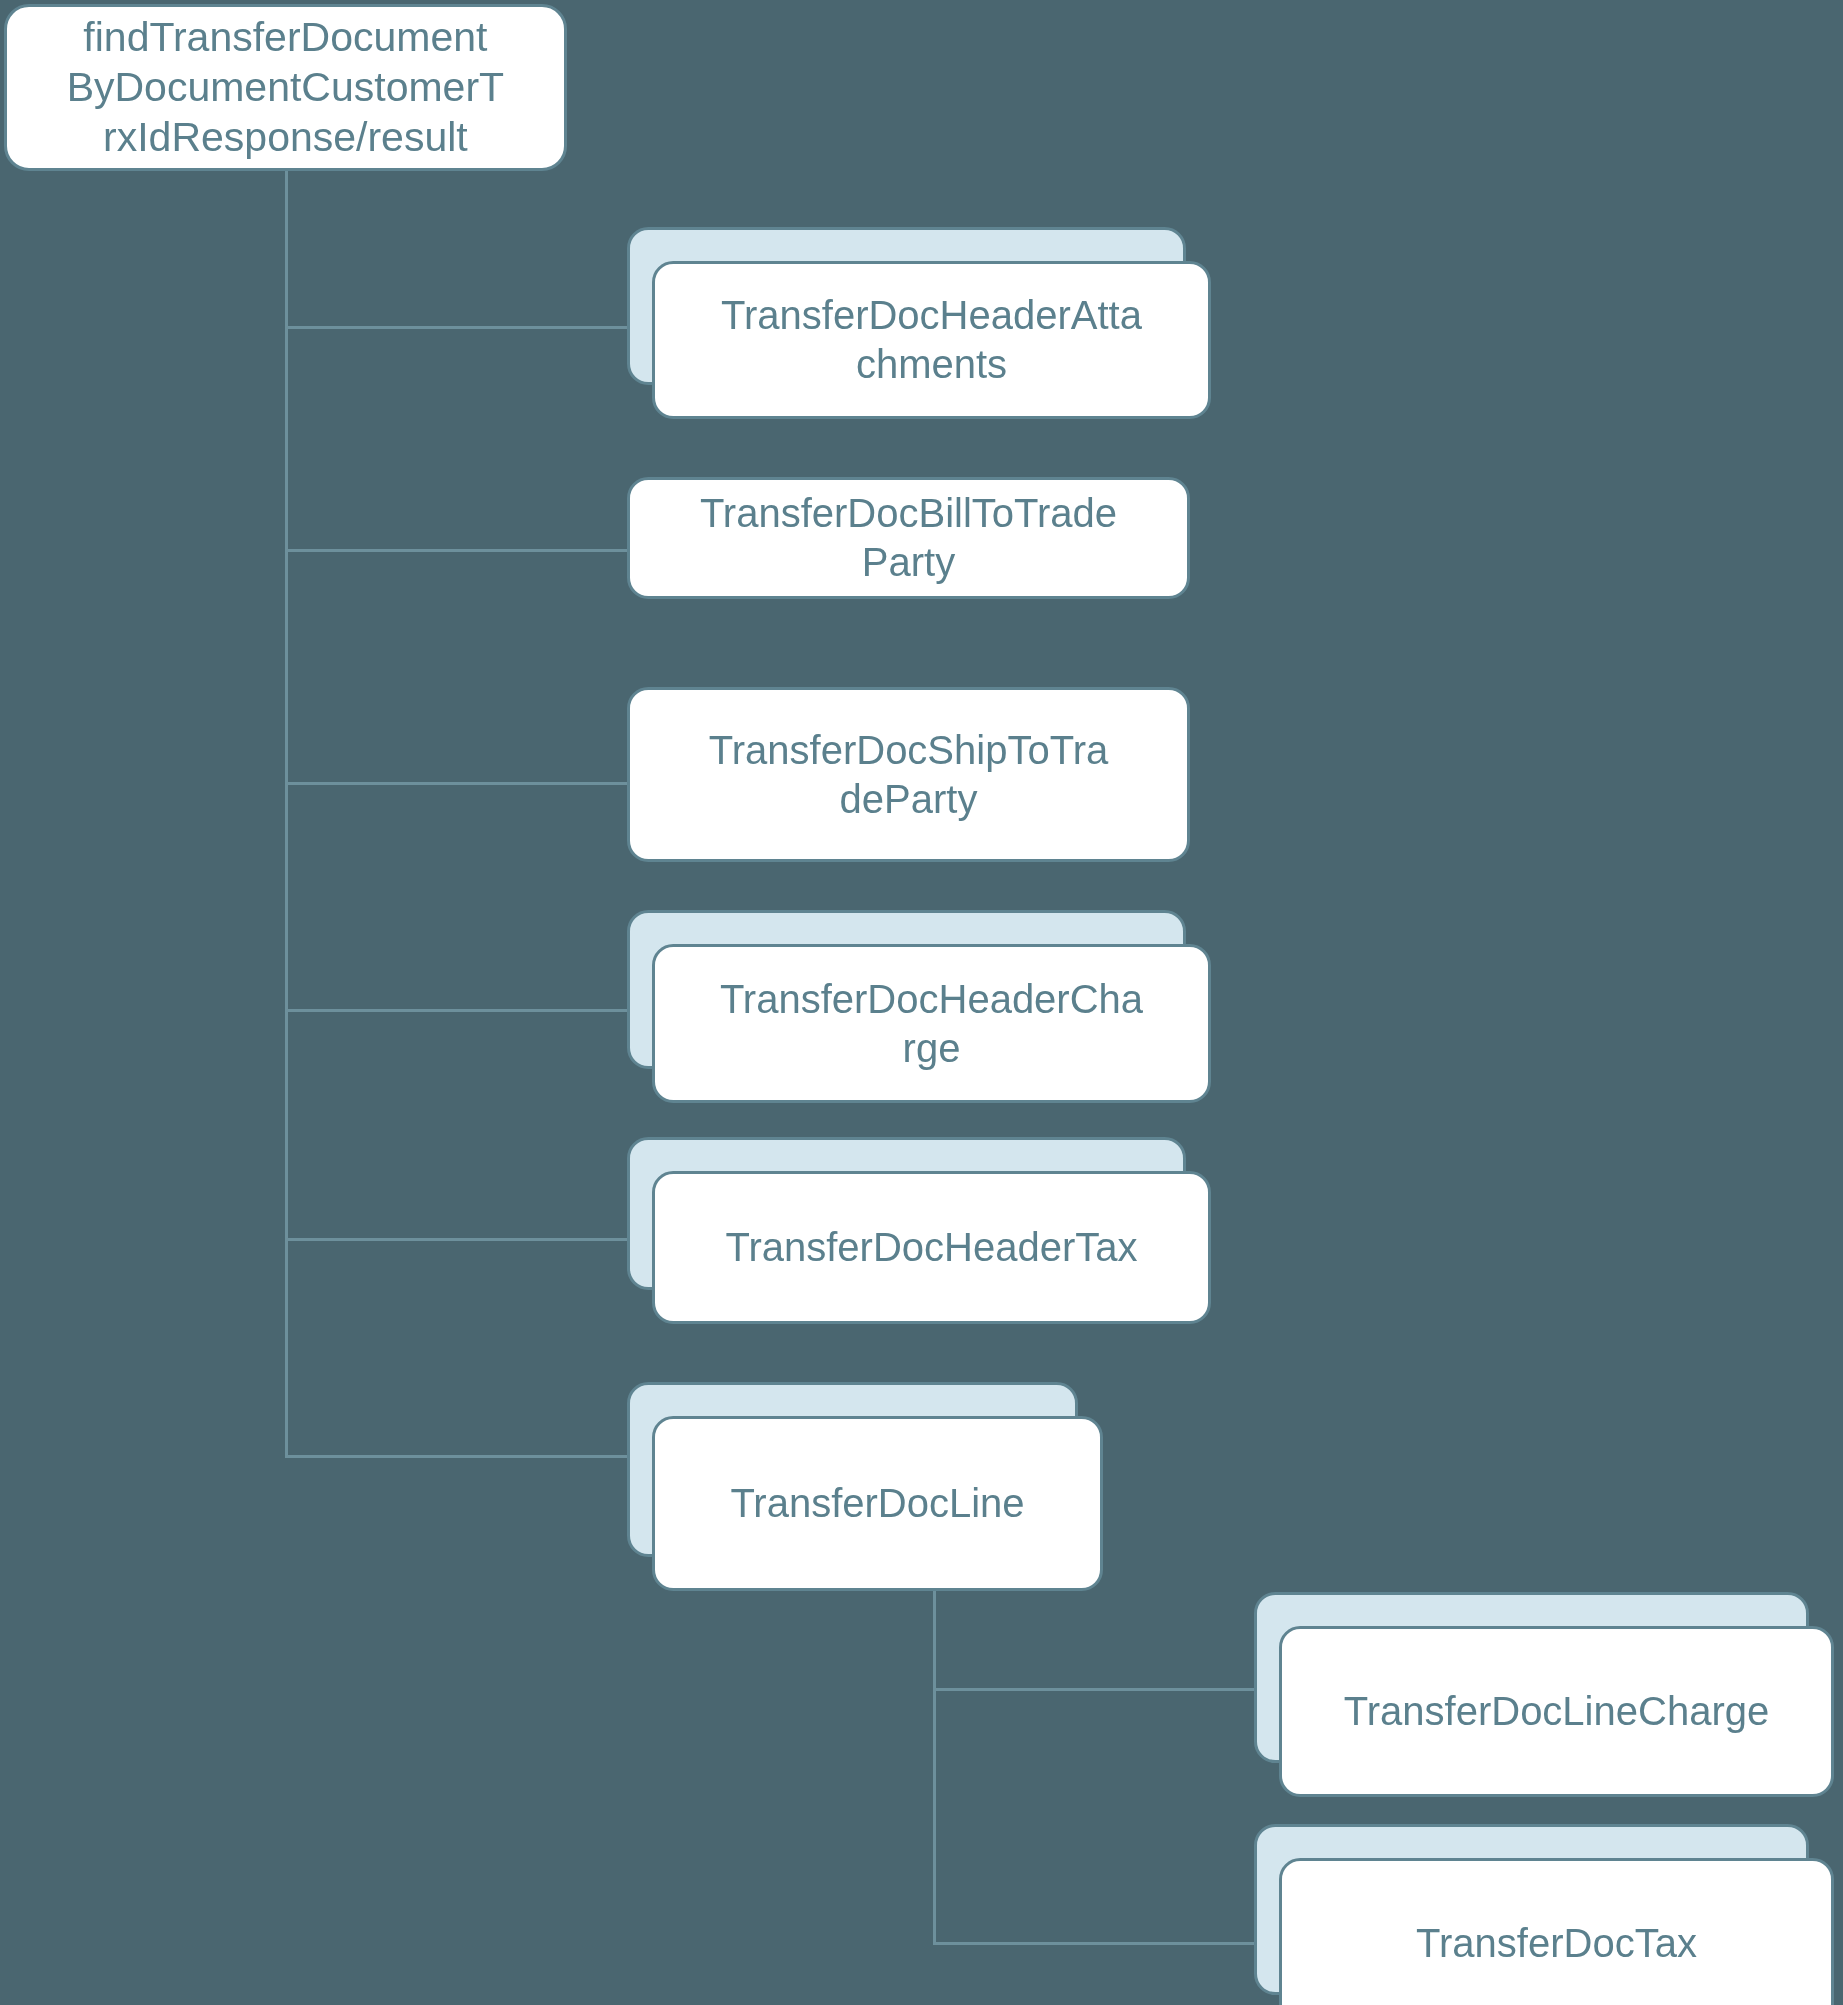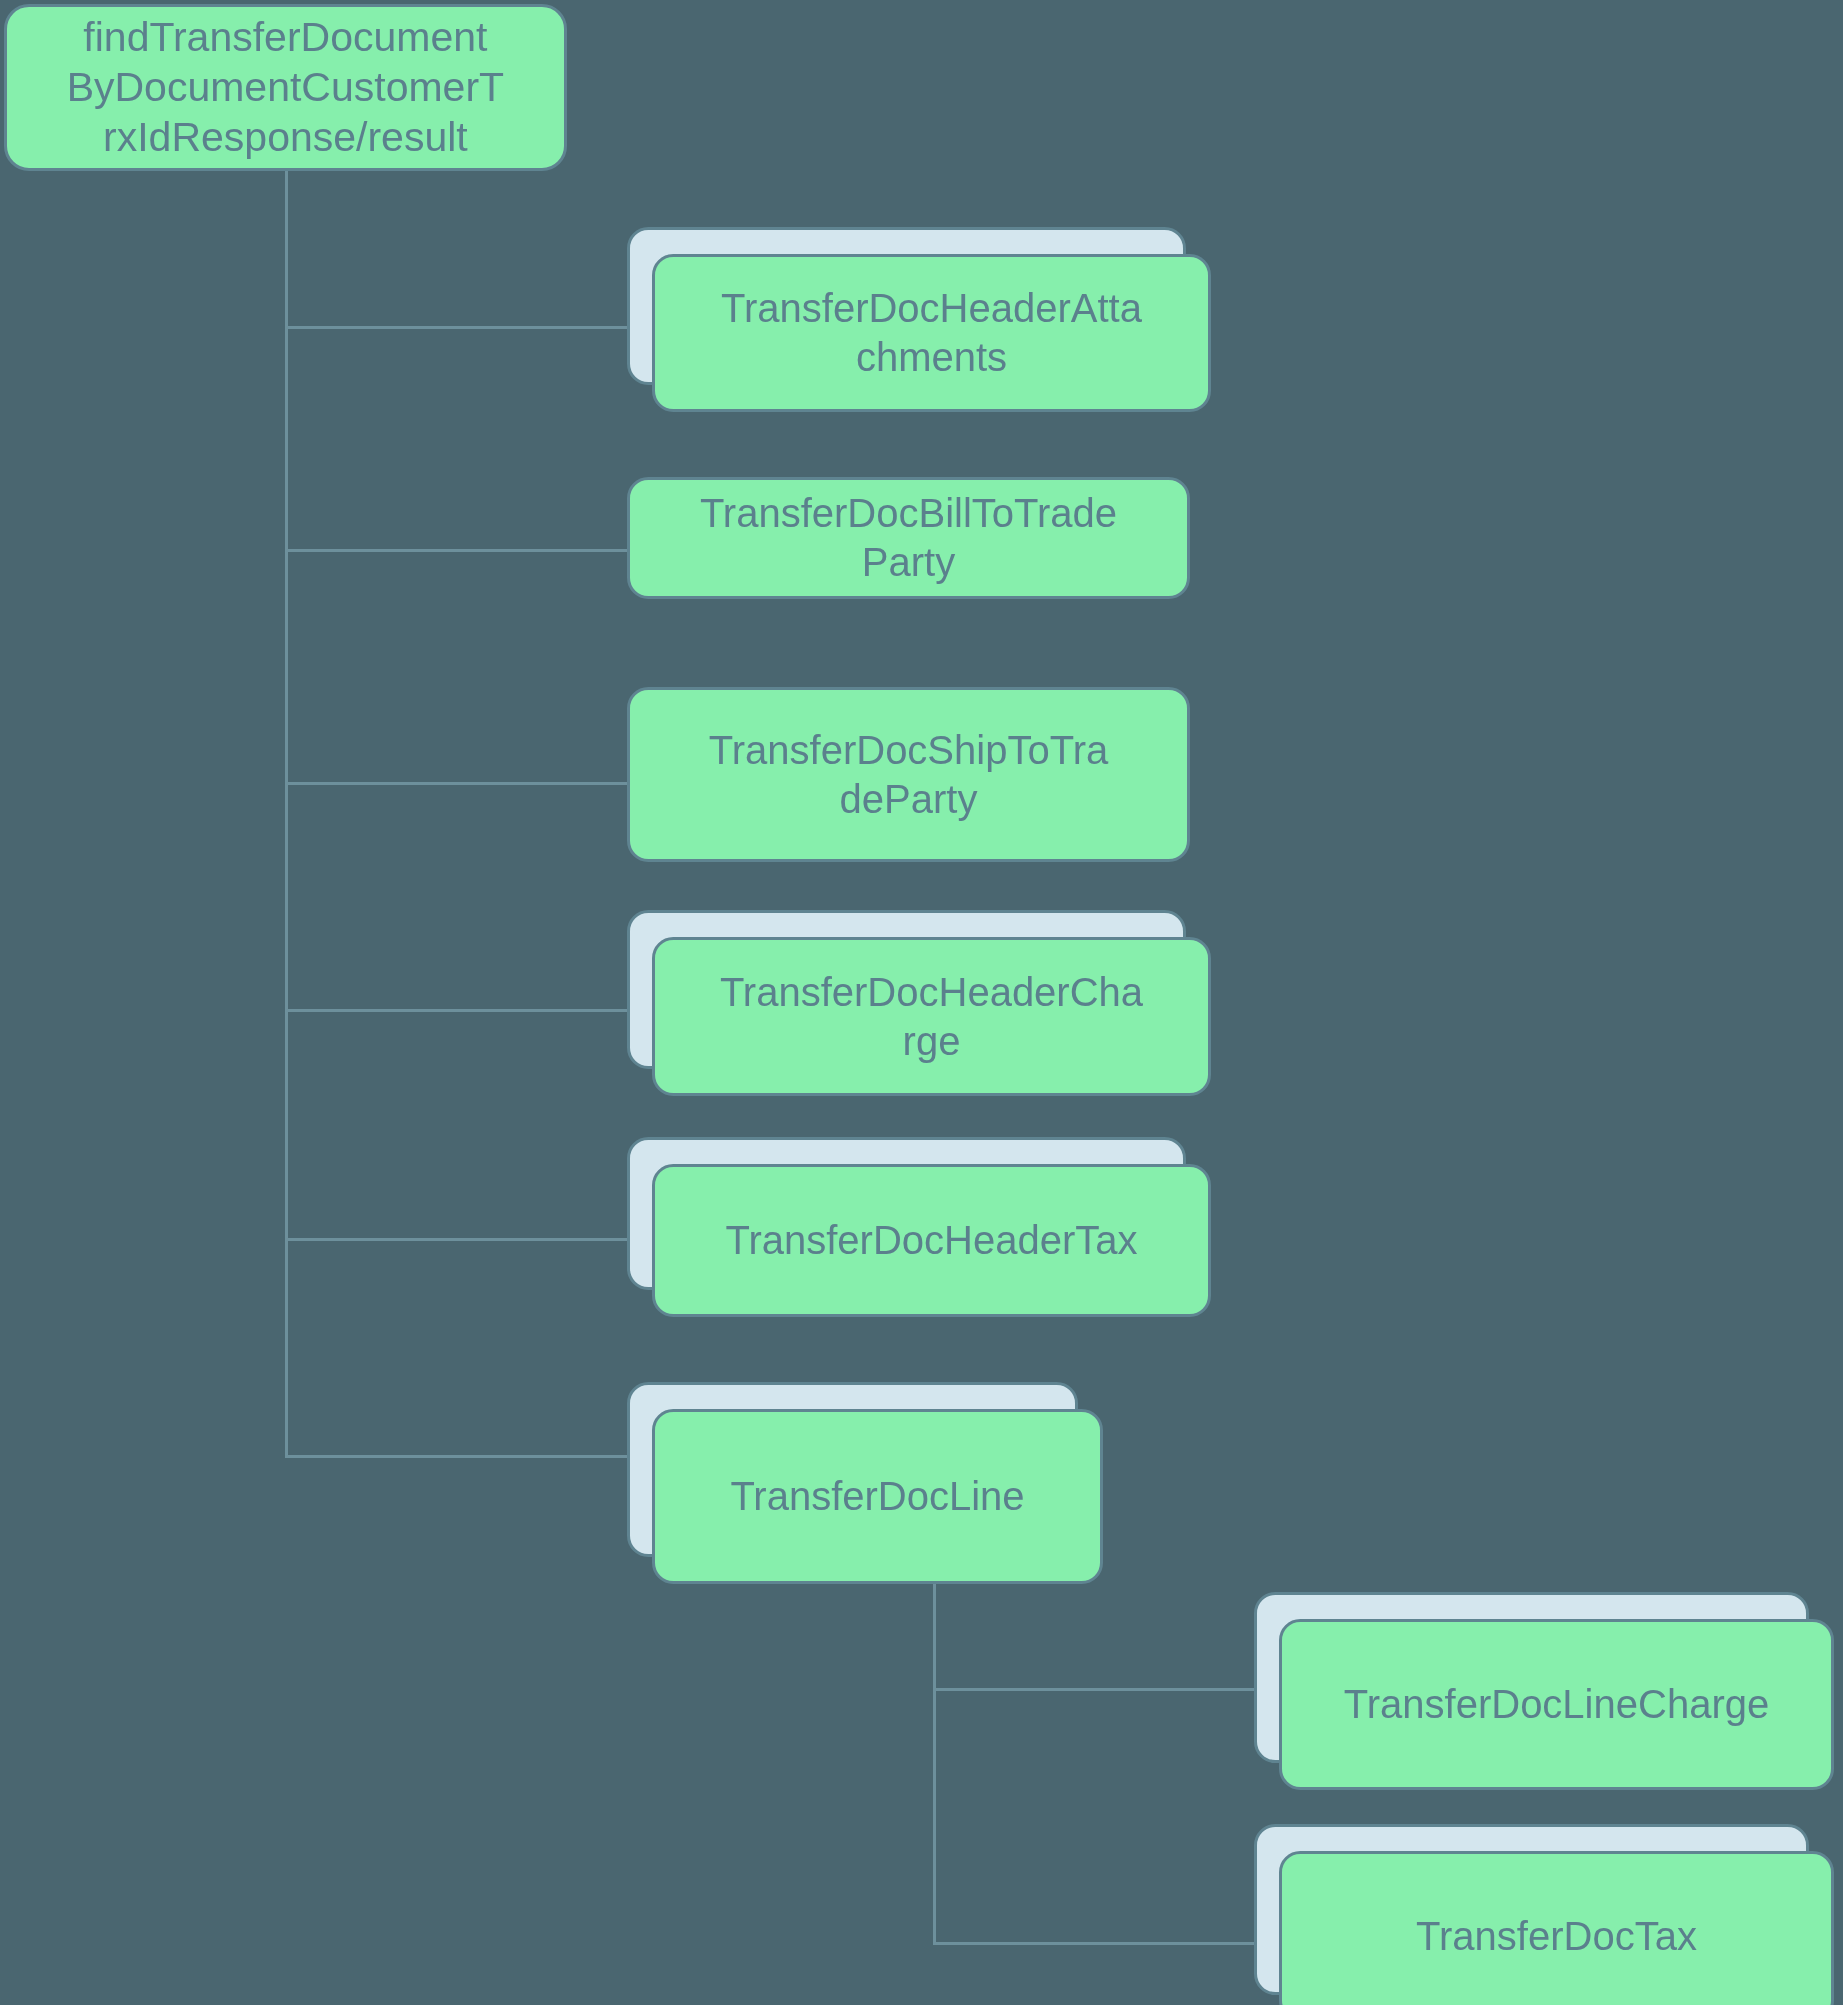--- a/index.html
+++ b/index.html
@@ -29,21 +29,21 @@
     position: absolute;
     box-sizing: border-box;
   }
   .card {
     position: absolute;
     left: 0;
     top: 0;
     width: 100%;
     height: 100%;
     box-sizing: border-box;
-    background: #86efac;
+    background: #ffffff;
     border: 3.9px solid #5f8491;
     border-radius: 21.3px;
     display: flex;
     align-items: center;
     justify-content: center;
     text-align: center;
     color: #5b808d;
     padding: 5.8px 17.5px;
     line-height: 1.22;
   }
@@ -53,21 +53,21 @@
     left: -25px;
     top: -27px;
     width: 100%;
     height: 100%;
     box-sizing: border-box;
     background: #d4e6ee;
     border: 3.9px solid #5f8491;
     border-radius: 21.3px;
     z-index: 0;
   }
-  .node.stack .card { z-index: 1; }
+  .node.stack .card { z-index: 1; margin-top: 7px; }
 
   .label {
     display: block;
     width: 100%;
     white-space: pre-line;
     word-break: break-word;
   }
 
   
   #node-root        { left: 3.9px;    top: 3.9px;    width: 563px;  height: 167px; }

